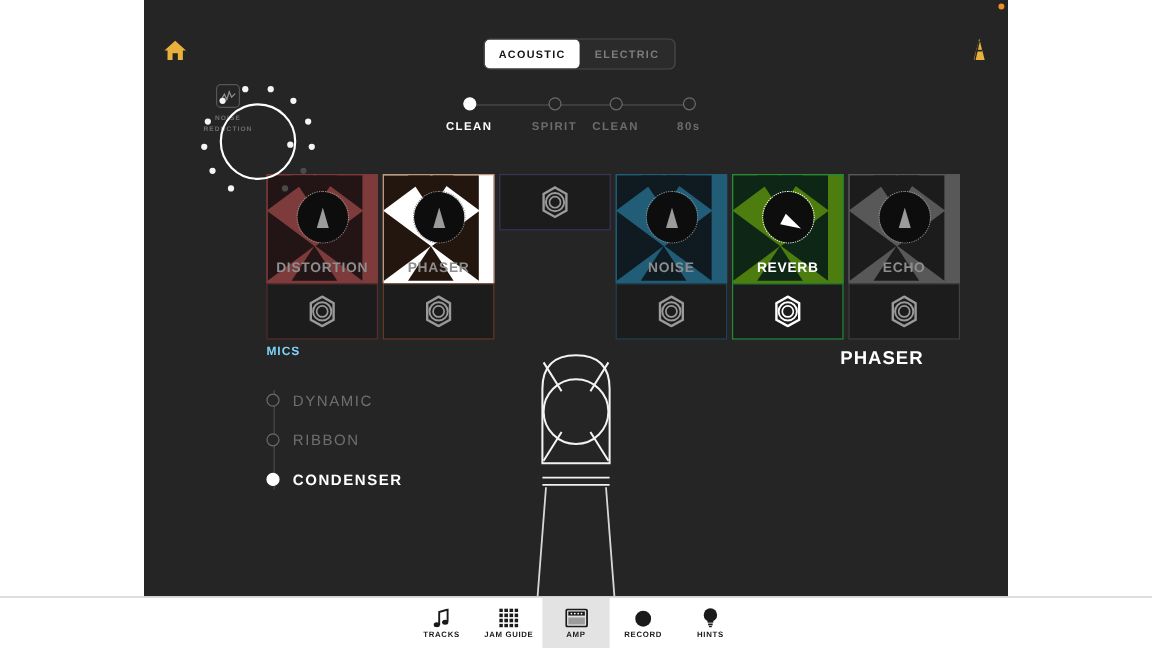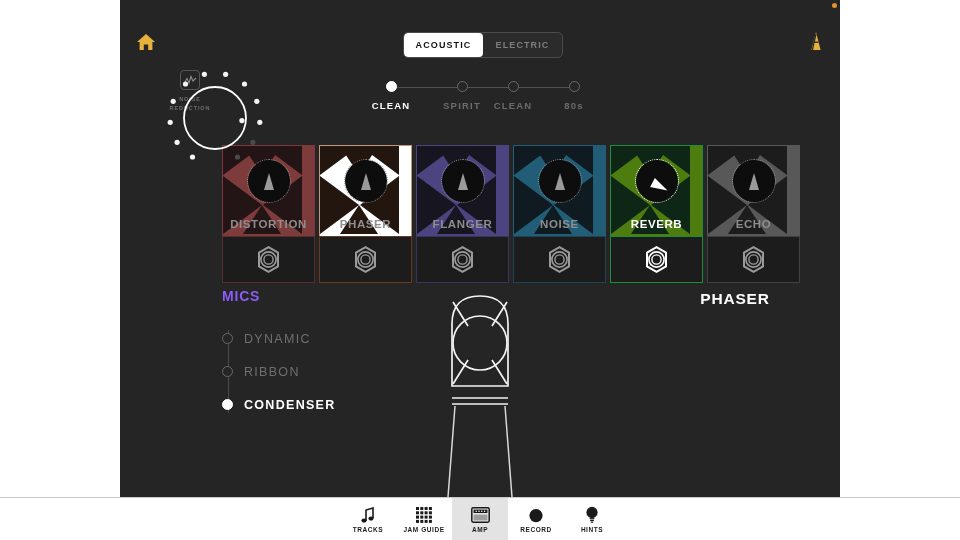--- a/index.html
+++ b/index.html
@@ -68,22 +68,22 @@
   .pedal-name { position:absolute; left:0; right:0; bottom:6px; text-align:center;
     font-size:11.5px; font-weight:bold; letter-spacing:0.6px; color:#8e8e8e; }
   .pedal.on .pedal-name { color:#ffffff; }
   .pedal-bot { height:47px; background:#1c1c1c; border:1px solid #3a3a3a;
     display:flex; align-items:center; justify-content:center; }
   .fsw { width:27px; height:27px; display:flex; align-items:center;
     justify-content:center; }
 
   
   .mics { position:absolute; left:102px; top:288px; width:190px; }
-  .mics-title { font-size:14px; font-weight:bold; letter-spacing:0.8px;
-    color:#8b5cf6; margin-bottom:18px; }
+  .mics-title { font-size:10px; font-weight:bold; letter-spacing:0.8px;
+    color:#7dd3fc; margin-bottom:18px; }
   .mic-list { position:relative; }
   .mic-rail { position:absolute; left:5.5px; top:8px; width:1.5px; bottom:8px;
     background:#4a4a4a; }
   .mic-row { display:flex; align-items:center; height:33px; position:relative; }
   .mic-dot { width:11px; height:11px; border-radius:50%; border:1.4px solid #6a6a6a;
     background:#252525; margin-right:11px; position:relative; z-index:2; flex:none; }
   .mic-row.sel .mic-dot { background:#ffffff; border-color:#ffffff; }
   .mic-label { font-size:12.5px; letter-spacing:1.3px; color:#6f6f6f; }
   .mic-row.sel .mic-label { color:#ffffff; font-weight:bold; }
 
@@ -223,37 +223,20 @@
               <svg width="27" height="27" viewBox="0 0 27 27">
                 <polygon points="13.5,1.2 23,6.6 23,20.4 13.5,25.8 4,20.4 4,6.6" fill="none" stroke="#9a9a9a" stroke-width="2"></polygon>
                 <circle cx="13.5" cy="13.5" r="7.6" fill="none" stroke="#9a9a9a" stroke-width="1.6"></circle>
                 <circle cx="13.5" cy="13.5" r="4.6" fill="none" stroke="#9a9a9a" stroke-width="1.4"></circle>
               </svg>
             </div>
         </div>
       </div>
 
       <div class="pedal" id="pedal2">
-        <div class="pedal-top" style="background: rgb(76, 68, 128); border-color: rgba(76, 68, 128, 0.6);">
-          <div class="tri-wrap">
-              <div class="tri" style="left: 0px; top: 0px; border-top: 29.6667px solid rgb(23, 21, 31); border-right: 39.5px solid transparent;"></div>
-              <div class="tri" style="left: 39.5px; top: 0px; border-top: 29.6667px solid rgb(23, 21, 31); border-left: 39.5px solid transparent;"></div>
-              <div class="tri" style="left: 0px; top: 29.6667px; border-bottom: 29.6667px solid rgb(23, 21, 31); border-right: 39.5px solid transparent;"></div>
-              <div class="tri" style="left: 39.5px; top: 29.6667px; border-bottom: 29.6667px solid rgb(23, 21, 31); border-left: 39.5px solid transparent;"></div>
-              <div class="tri" style="left: 0px; top: 59.3333px; border-top: 29.6667px solid rgb(23, 21, 31); border-right: 39.5px solid transparent;"></div>
-              <div class="tri" style="left: 39.5px; top: 59.3333px; border-top: 29.6667px solid rgb(23, 21, 31); border-left: 39.5px solid transparent;"></div>
-              <div class="tri" style="left: 19.75px; top: 0px; border-top: 29.6667px solid rgb(23, 21, 31); border-left: 19.75px solid transparent; border-right: 19.75px solid transparent;"></div>
-              <div class="tri" style="left: 19.75px; top: 59.3333px; border-bottom: 29.6667px solid rgb(23, 21, 31); border-left: 19.75px solid transparent; border-right: 19.75px solid transparent;"></div>
-            </div>
-          <div class="knob">
-            <div class="knob-ring"></div>
-            <div class="knob-ptr"></div>
-          </div>
-          <div class="pedal-name">FLANGER</div>
-        </div>
         <div class="pedal-bot" style="border-color: rgba(76, 68, 128, 0.6);">
           <div class="fsw">
               <svg width="27" height="27" viewBox="0 0 27 27">
                 <polygon points="13.5,1.2 23,6.6 23,20.4 13.5,25.8 4,20.4 4,6.6" fill="none" stroke="#9a9a9a" stroke-width="2"></polygon>
                 <circle cx="13.5" cy="13.5" r="7.6" fill="none" stroke="#9a9a9a" stroke-width="1.6"></circle>
                 <circle cx="13.5" cy="13.5" r="4.6" fill="none" stroke="#9a9a9a" stroke-width="1.4"></circle>
               </svg>
             </div>
         </div>
       </div>

